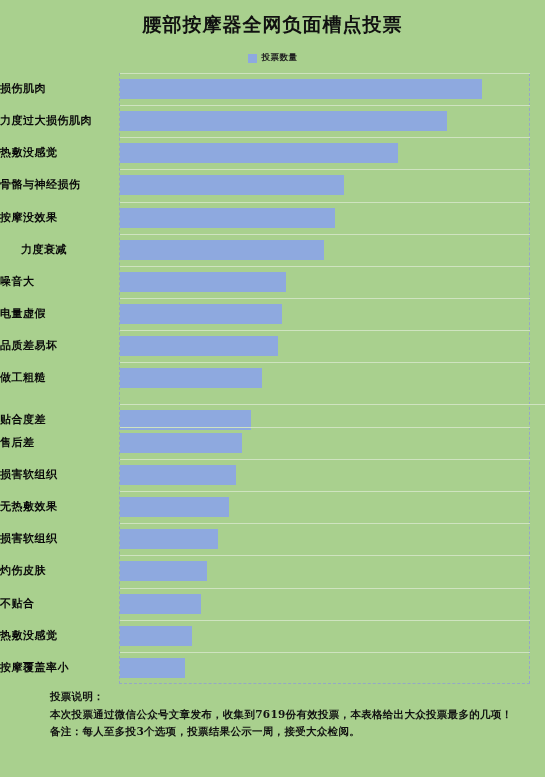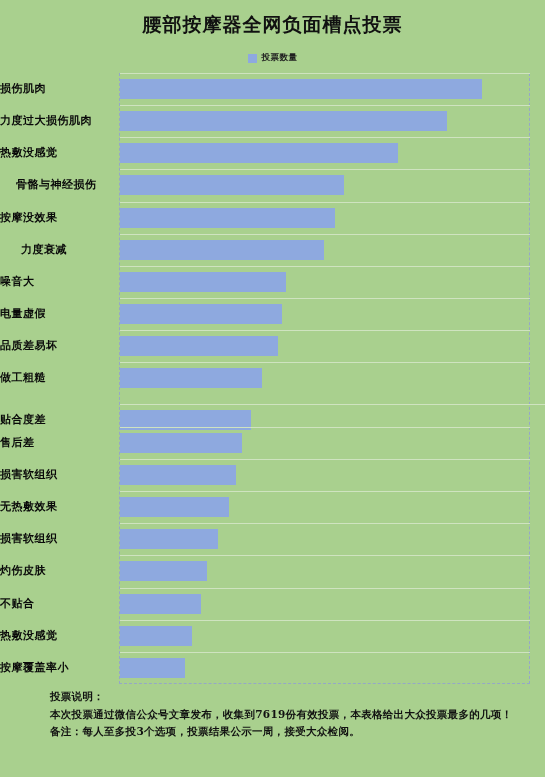--- a/index.html
+++ b/index.html
@@ -167,21 +167,21 @@
         <div class="row-label" style="height: 32.1579px; line-height: 32.1579px;">力度过大损伤肌肉</div>
         <div class="row-bar" style="width: 327px; background: rgb(142, 169, 223); top: 6px;"></div>
       </div>
       <div class="row" style="top: 64.3158px; height: 32.1579px;">
         <div class="row-gridline"></div>
         <div class="row-label" style="height: 32.1579px; line-height: 32.1579px;">热敷没感觉</div>
         <div class="row-bar" style="width: 278px; background: rgb(142, 169, 223); top: 6px;"></div>
       </div>
       <div class="row" style="top: 96.4737px; height: 32.1579px;">
         <div class="row-gridline"></div>
-        <div class="row-label" style="height: 32.1579px; line-height: 32.1579px; padding-left: 16px;">骨骼与神经损伤</div>
+        <div class="row-label" style="height: 32.1579px; line-height: 32.1579px;">骨骼与神经损伤</div>
         <div class="row-bar" style="width: 224px; background: rgb(142, 169, 223); top: 6px;"></div>
       </div>
       <div class="row" style="top: 128.632px; height: 32.1579px;">
         <div class="row-gridline"></div>
         <div class="row-label" style="height: 32.1579px; line-height: 32.1579px;">按摩没效果</div>
         <div class="row-bar" style="width: 215px; background: rgb(142, 169, 223); top: 6px;"></div>
       </div>
       <div class="row" style="top: 160.789px; height: 32.1579px;">
         <div class="row-gridline"></div>
         <div class="row-label" style="height: 32.1579px; line-height: 32.1579px; padding-left: 21px;">力度衰减</div>

